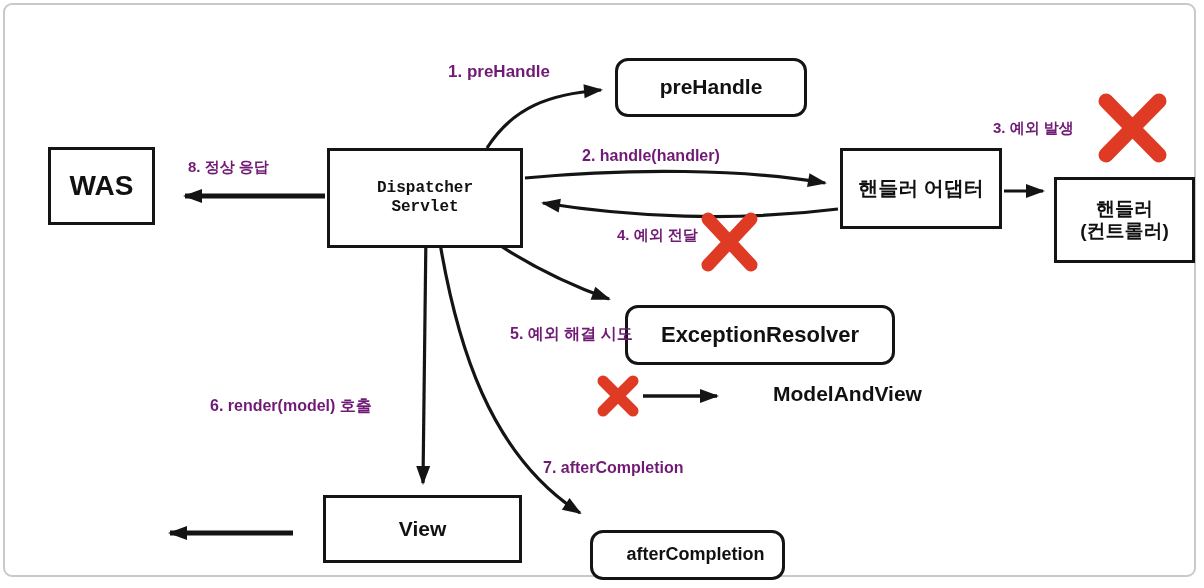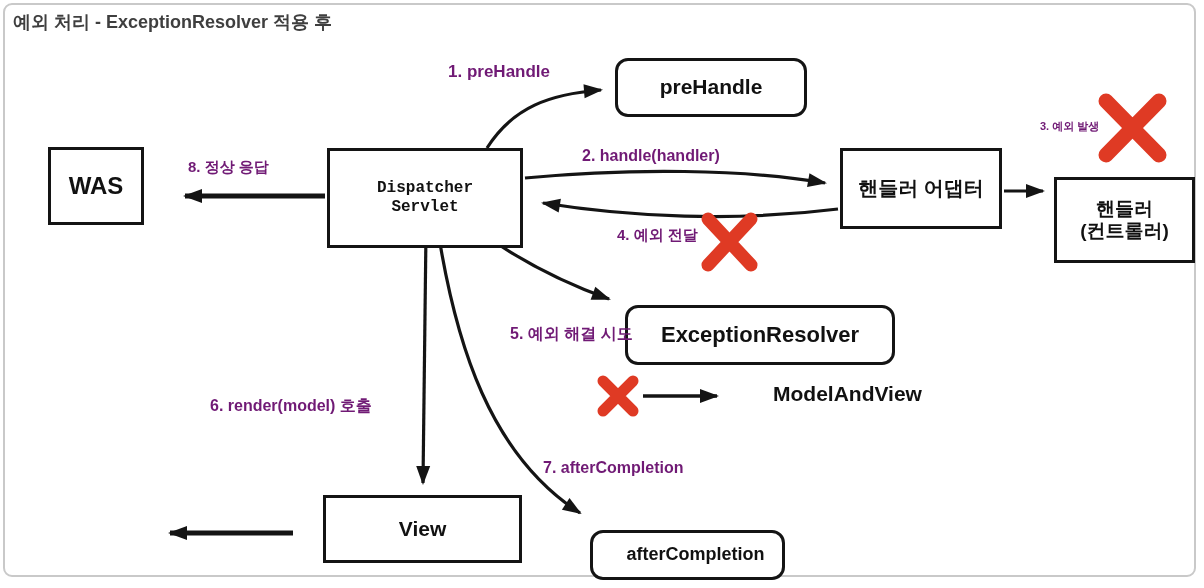--- a/index.html
+++ b/index.html
@@ -7,44 +7,43 @@
        font-family:"Liberation Sans","DejaVu Sans",sans-serif;}
   .frame{position:absolute;left:3px;top:3px;width:1193px;height:574px;
          border:2px solid #c9c9c9;border-radius:9px;background:#fff;box-sizing:border-box;}
   .title{position:absolute;left:8px;top:5px;font-size:18px;font-weight:bold;color:#3f3f3f;white-space:nowrap;}
   .box{position:absolute;background:#fff;border:3px solid #141414;box-sizing:border-box;
        display:flex;flex-direction:column;align-items:center;justify-content:center;
        font-weight:bold;color:#111;text-align:center;line-height:1.18;}
   .rounded{border-radius:13px;}
   .lbl{position:absolute;color:#701a75;font-weight:bold;font-size:16px;white-space:nowrap;}
   .arrows{position:absolute;left:0;top:0;pointer-events:none;}
-  #box-was{left:43px;top:142px;width:96px;height:78px;font-size:24px;}
+  #box-was{left:43px;top:142px;width:107px;height:78px;font-size:28px;}
   #box-dispatcher{left:322px;top:143px;width:196px;height:100px;font-size:16px;font-family:Liberation Mono, monospace;}
   #box-prehandle{left:610px;top:53px;width:192px;height:59px;font-size:21px;}
   #box-adapter{left:835px;top:143px;width:162px;height:81px;font-size:20px;}
   #box-handler{left:1049px;top:144px;width:141px;height:86px;font-size:19px;margin-top:28px;}
   #box-resolver{left:620px;top:300px;width:270px;height:60px;font-size:22px;}
   #box-view{left:318px;top:490px;width:199px;height:68px;font-size:21px;}
   #box-aftercompletion{left:585px;top:525px;width:195px;height:50px;font-size:18px;padding-left:16px;}
   #lbl-step1{left:443px;top:57px;font-size:17px;}
   #lbl-step2{left:577px;top:142px;}
-  #lbl-step3{left:988px;top:114px;font-size:11px;margin-left:47px;}
+  #lbl-step3{left:988px;top:114px;font-size:15px;}
   #lbl-step4{left:612px;top:221px;font-size:15px;}
   #lbl-step5{left:457px;top:319px;padding-left:48px;}
   #lbl-step6{left:205px;top:391px;}
   #lbl-step7{left:538px;top:454px;}
   #lbl-step8{left:183px;top:153px;font-size:15px;}
   #lbl-html{left:160px;top:474px;font-size:22px;font-weight:600;}
   #lbl-mav{position:absolute;left:768px;top:377px;font-size:21px;font-weight:bold;color:#111;white-space:nowrap;}
 </style>
 </head>
 <body>
 
 <div class="frame">
-  <div class="title">예외 처리 - ExceptionResolver 적용 후</div>
 
   <svg class="arrows" width="1204" height="588" viewBox="0 0 1204 588">
     <defs>
       <marker id="ah" markerUnits="userSpaceOnUse" markerWidth="24" markerHeight="20" refX="19" refY="9" orient="auto">
         <path d="M2,2 L21,9 L2,16 z" fill="#141414"></path>
       </marker>
     </defs>
 
     <path d="M482,143 C508,102 545,89 596,85" fill="none" stroke="#141414" stroke-width="3.2" marker-end="url(#ah)"></path>
 

